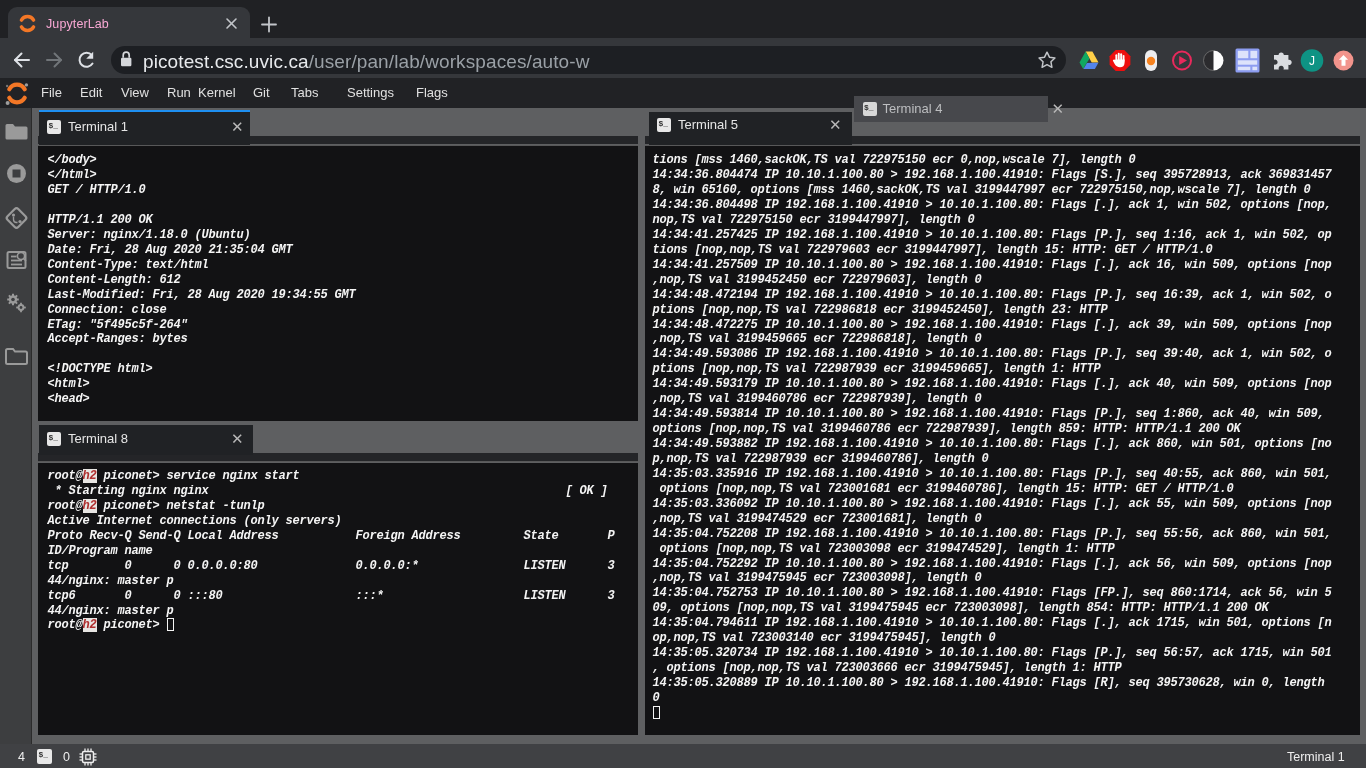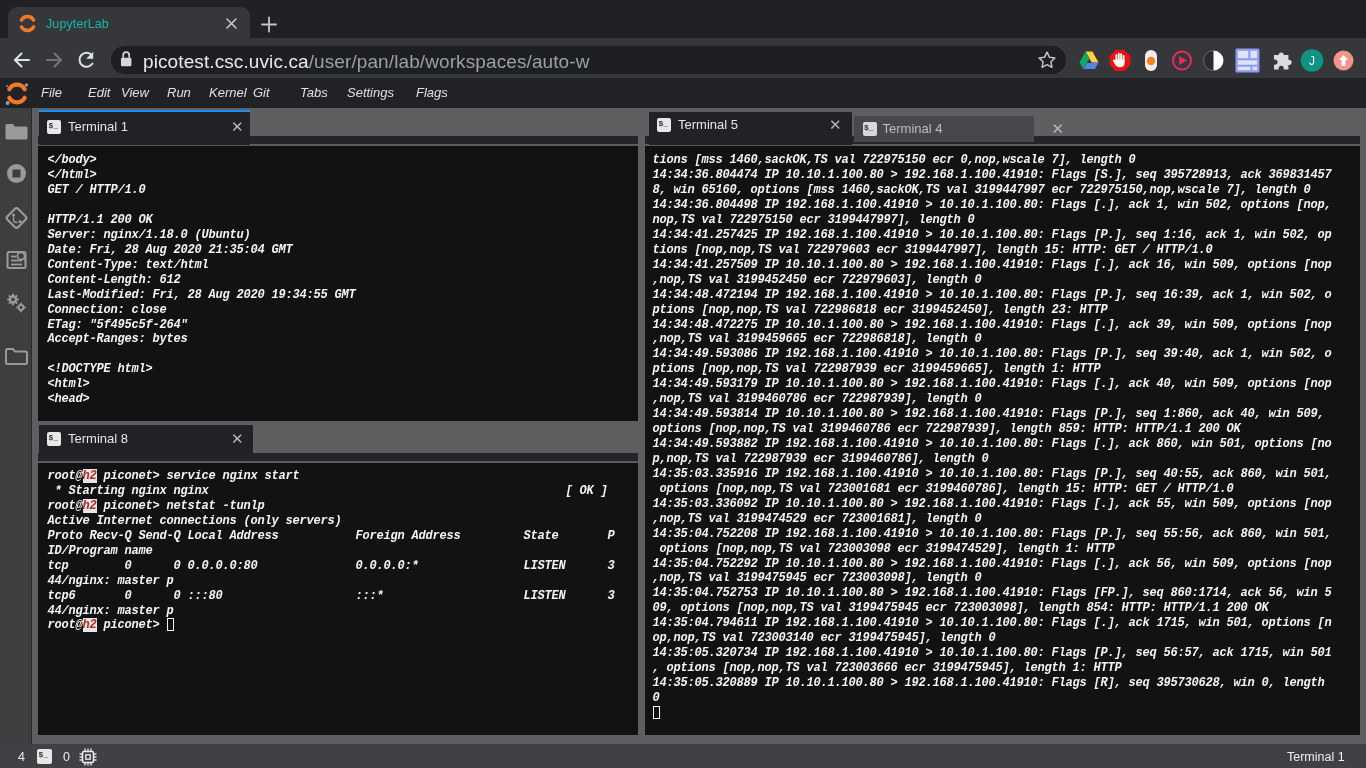--- a/index.html
+++ b/index.html
@@ -5,31 +5,31 @@
   * { margin:0; padding:0; box-sizing:border-box; }
   html,body { width:1366px; height:768px; overflow:hidden; background:#202124;
     font-family:"Liberation Sans", sans-serif; }
   .abs { position:absolute; }
   #page { position:relative; width:1366px; height:768px; }
 
   
   #strip { position:absolute; left:0; top:0; width:1366px; height:38px; background:#202124; }
   #tab1 { position:absolute; left:8px; top:7px; width:242px; height:31px; background:#35373B;
     border-radius:9px 9px 0 0; }
-  #tabtitle { position:absolute; left:46px; top:17px; font-size:12.5px; color:#14b8a6; letter-spacing:0.1px;}
+  #tabtitle { position:absolute; left:46px; top:17px; font-size:12.5px; color:#f9a8d4; letter-spacing:0.1px;}
   
   #toolbar { position:absolute; left:0; top:38px; width:1366px; height:40px; background:#35373B; }
   #omnibox { position:absolute; left:111px; top:46px; width:955px; height:28px; border-radius:14px;
     background:#1D1F23; }
   #urltext { position:absolute; left:143px; top:51px; font-size:19px; color:#E8EAED; letter-spacing:0.1px;}
   #urltext .dim { color:#9AA0A6; }
 
   
   #menubar { position:absolute; left:0; top:78px; width:1366px; height:30px; background:#212225; }
-  .menuitem { position:absolute; top:85px; font-size:13px; color:#E0E0E0;font-style:italic; }
+  .menuitem { position:absolute; top:85px; font-size:13px; color:#E0E0E0; }
 
   
   #dock { position:absolute; left:0; top:108px; width:1366px; height:636px; background:#5E5F61; }
   #sidebar { position:absolute; left:0; top:108px; width:32px; height:636px; background:#3D3E40;
     border-right:1px solid #2B2B2B; }
 
   .tabbar-band { position:absolute; background:#242528; }
   .tabbar-line { position:absolute; background:#585859; }
   .dtab { position:absolute; font-size:13px; color:#E6E6E6; }
   .dtab .lbl { position:absolute; left:29px; top:7px; }
@@ -163,26 +163,26 @@
         <path d="M -7.7 4.3 A 8.8 8.8 0 0 0 7.7 4.3" stroke-width="4.2"></path>
       </g>
       <circle cx="9.4" cy="-8.6" r="1.7" fill="#9E9E9E"></circle>
       <circle cx="-9.9" cy="-7.5" r="1.2" fill="#757575"></circle>
       <circle cx="-9.4" cy="9.4" r="2" fill="#9E9E9E"></circle>
     </g>
   </svg>
 
   <div id="menubar"></div>
   <div class="menuitem" style="left:41px;">File</div>
-  <div class="menuitem" style="left:80px;margin-left:8px;">Edit</div>
+  <div class="menuitem" style="left:80px;">Edit</div>
   <div class="menuitem" style="left:121px;">View</div>
   <div class="menuitem" style="left:167px;">Run</div>
-  <div class="menuitem" style="left:209px;">Kernel</div>
+  <div class="menuitem" style="left:198px;">Kernel</div>
   <div class="menuitem" style="left:253px;">Git</div>
-  <div class="menuitem" style="left:300px;">Tabs</div>
+  <div class="menuitem" style="left:291px;">Tabs</div>
   <div class="menuitem" style="left:347px;">Settings</div>
   <div class="menuitem" style="left:416px;">Flags</div>
 
   <div id="dock"></div>
   <div id="sidebar"></div>
   <svg id="sideicons" class="abs" style="left:0;top:108px;" width="33" height="400" viewBox="0 0 33 400">
 
     <path d="M 7 16 h 6 l 2 2.5 h 11 a 1.5 1.5 0 0 1 1.5 1.5 v 10 a 1.5 1.5 0 0 1 -1.5 1.5 h -19 a 1.5 1.5 0 0 1 -1.5 -1.5 v -12.5 a 1.5 1.5 0 0 1 1.5 -1.5 Z" fill="#9A9A9A"></path>
 
     <circle cx="16.5" cy="65.5" r="9.5" fill="#9A9A9A"></circle>
@@ -252,21 +252,21 @@
   </div>
   <div class="termpanel" style="left:38px; top:462.5px; width:600px; height:272.2px;"></div>
 
   <div class="tabbar-band" style="left:645px; top:136.3px; width:714.7px; height:8.2px;"></div>
   <div class="tabbar-line" style="left:645px; top:144.5px; width:714.7px; height:1.5px;"></div>
   <div class="dtab cur" style="left:649px; top:112px; width:203px; height:32.5px;">
     <span class="termicon" style="left:8px; top:6px;"></span>
     <span class="lbl" style="top:5px;">Terminal 5</span>
     <span class="x" style="left:180px; top:4px;">✕</span>
   </div>
-  <div class="dtab inact" style="left:853.5px; top:116px; width:180px; height:26.3px;">
+  <div class="dtab inact" style="left:853.5px; top:96px; width:194px; height:26.3px;">
     <span class="termicon" style="left:9px; top:6px; background:#D8D8D8;"></span>
     <span class="lbl" style="top:5px;">Terminal 4</span>
     <span class="x" style="left:198px; top:4px;">✕</span>
   </div>
   <div class="termpanel" style="left:645px; top:146px; width:714.7px; height:588.7px;"></div>
 
   <pre class="term" id="t1" style="left:47.5px; top:153.2px;">&lt;/body&gt;
 &lt;/html&gt;
 GET / HTTP/1.0
 

